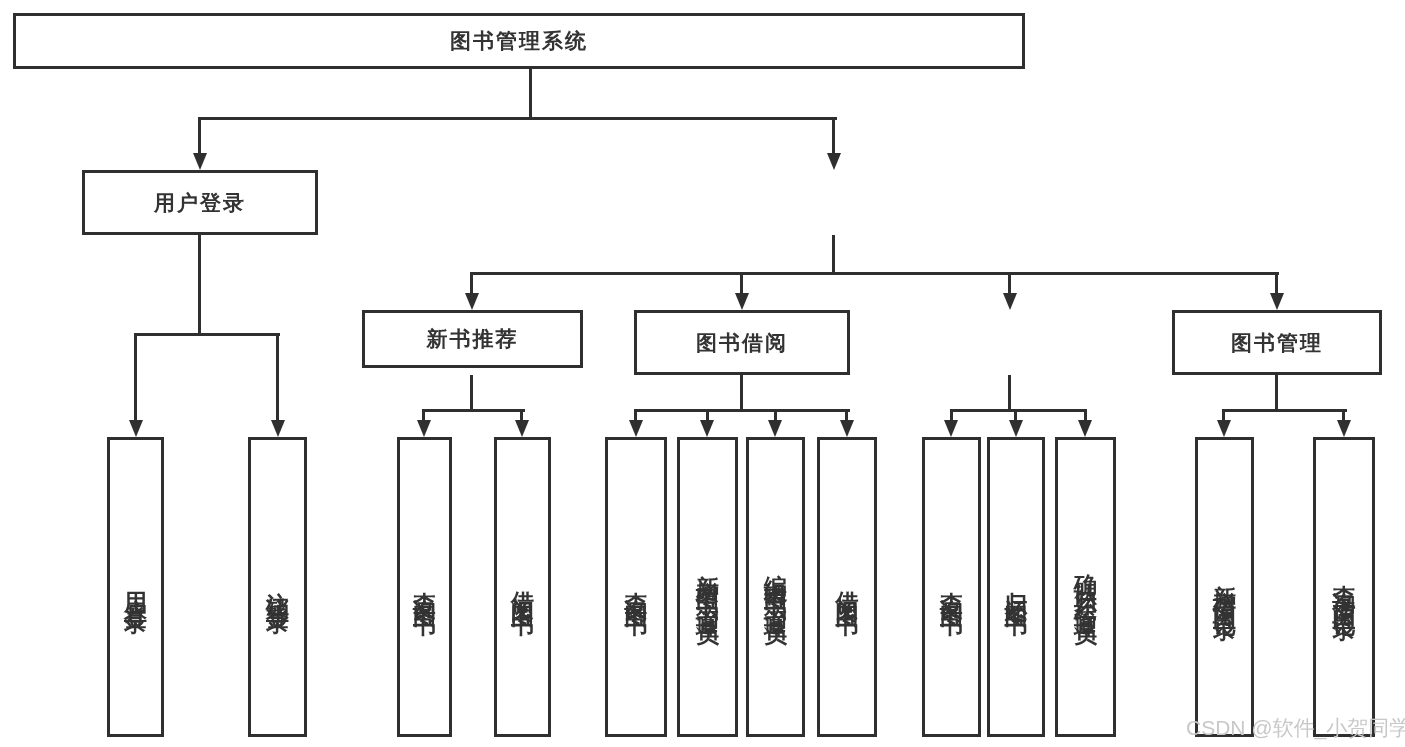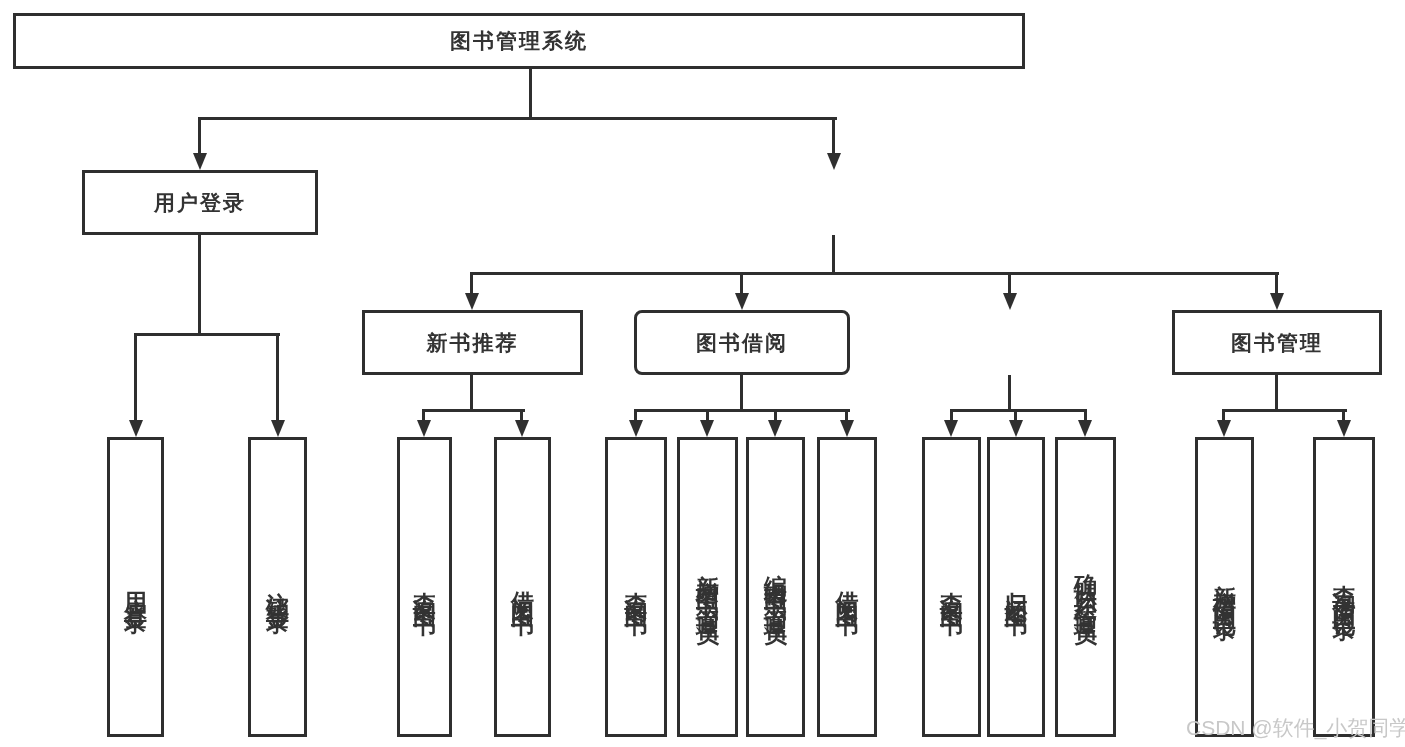--- a/index.html
+++ b/index.html
@@ -118,24 +118,24 @@
   <div class="arrowhead" style="left:1337px;top:420px;"></div>
 
   <div class="box" style="left:13px;top:13px;width:1012px;height:56px;">
     <span class="hlabel">图书管理系统</span>
   </div>
 
   <div class="box" style="left:82px;top:170px;width:236px;height:65px;">
     <span class="hlabel">用户登录</span>
   </div>
 
-  <div class="box" style="left:362px;top:310px;width:221px;height:65px;">
+  <div class="box" style="left:362px;top:310px;width:221px;height:58px;">
     <span class="hlabel">新书推荐</span>
   </div>
-  <div class="box" style="left:634px;top:310px;width:216px;height:65px;border-radius:8px;">
+  <div class="box" style="left:634px;top:310px;width:216px;height:65px;">
     <span class="hlabel">图书借阅</span>
   </div>
   <div class="box" style="left:1172px;top:310px;width:210px;height:65px;">
     <span class="hlabel">图书管理</span>
   </div>
 
   <div class="box" style="left:107px;top:437px;width:57px;height:300px;">
     <span class="vlabel">用户登录</span>
   </div>
   <div class="box" style="left:248px;top:437px;width:59px;height:300px;">

